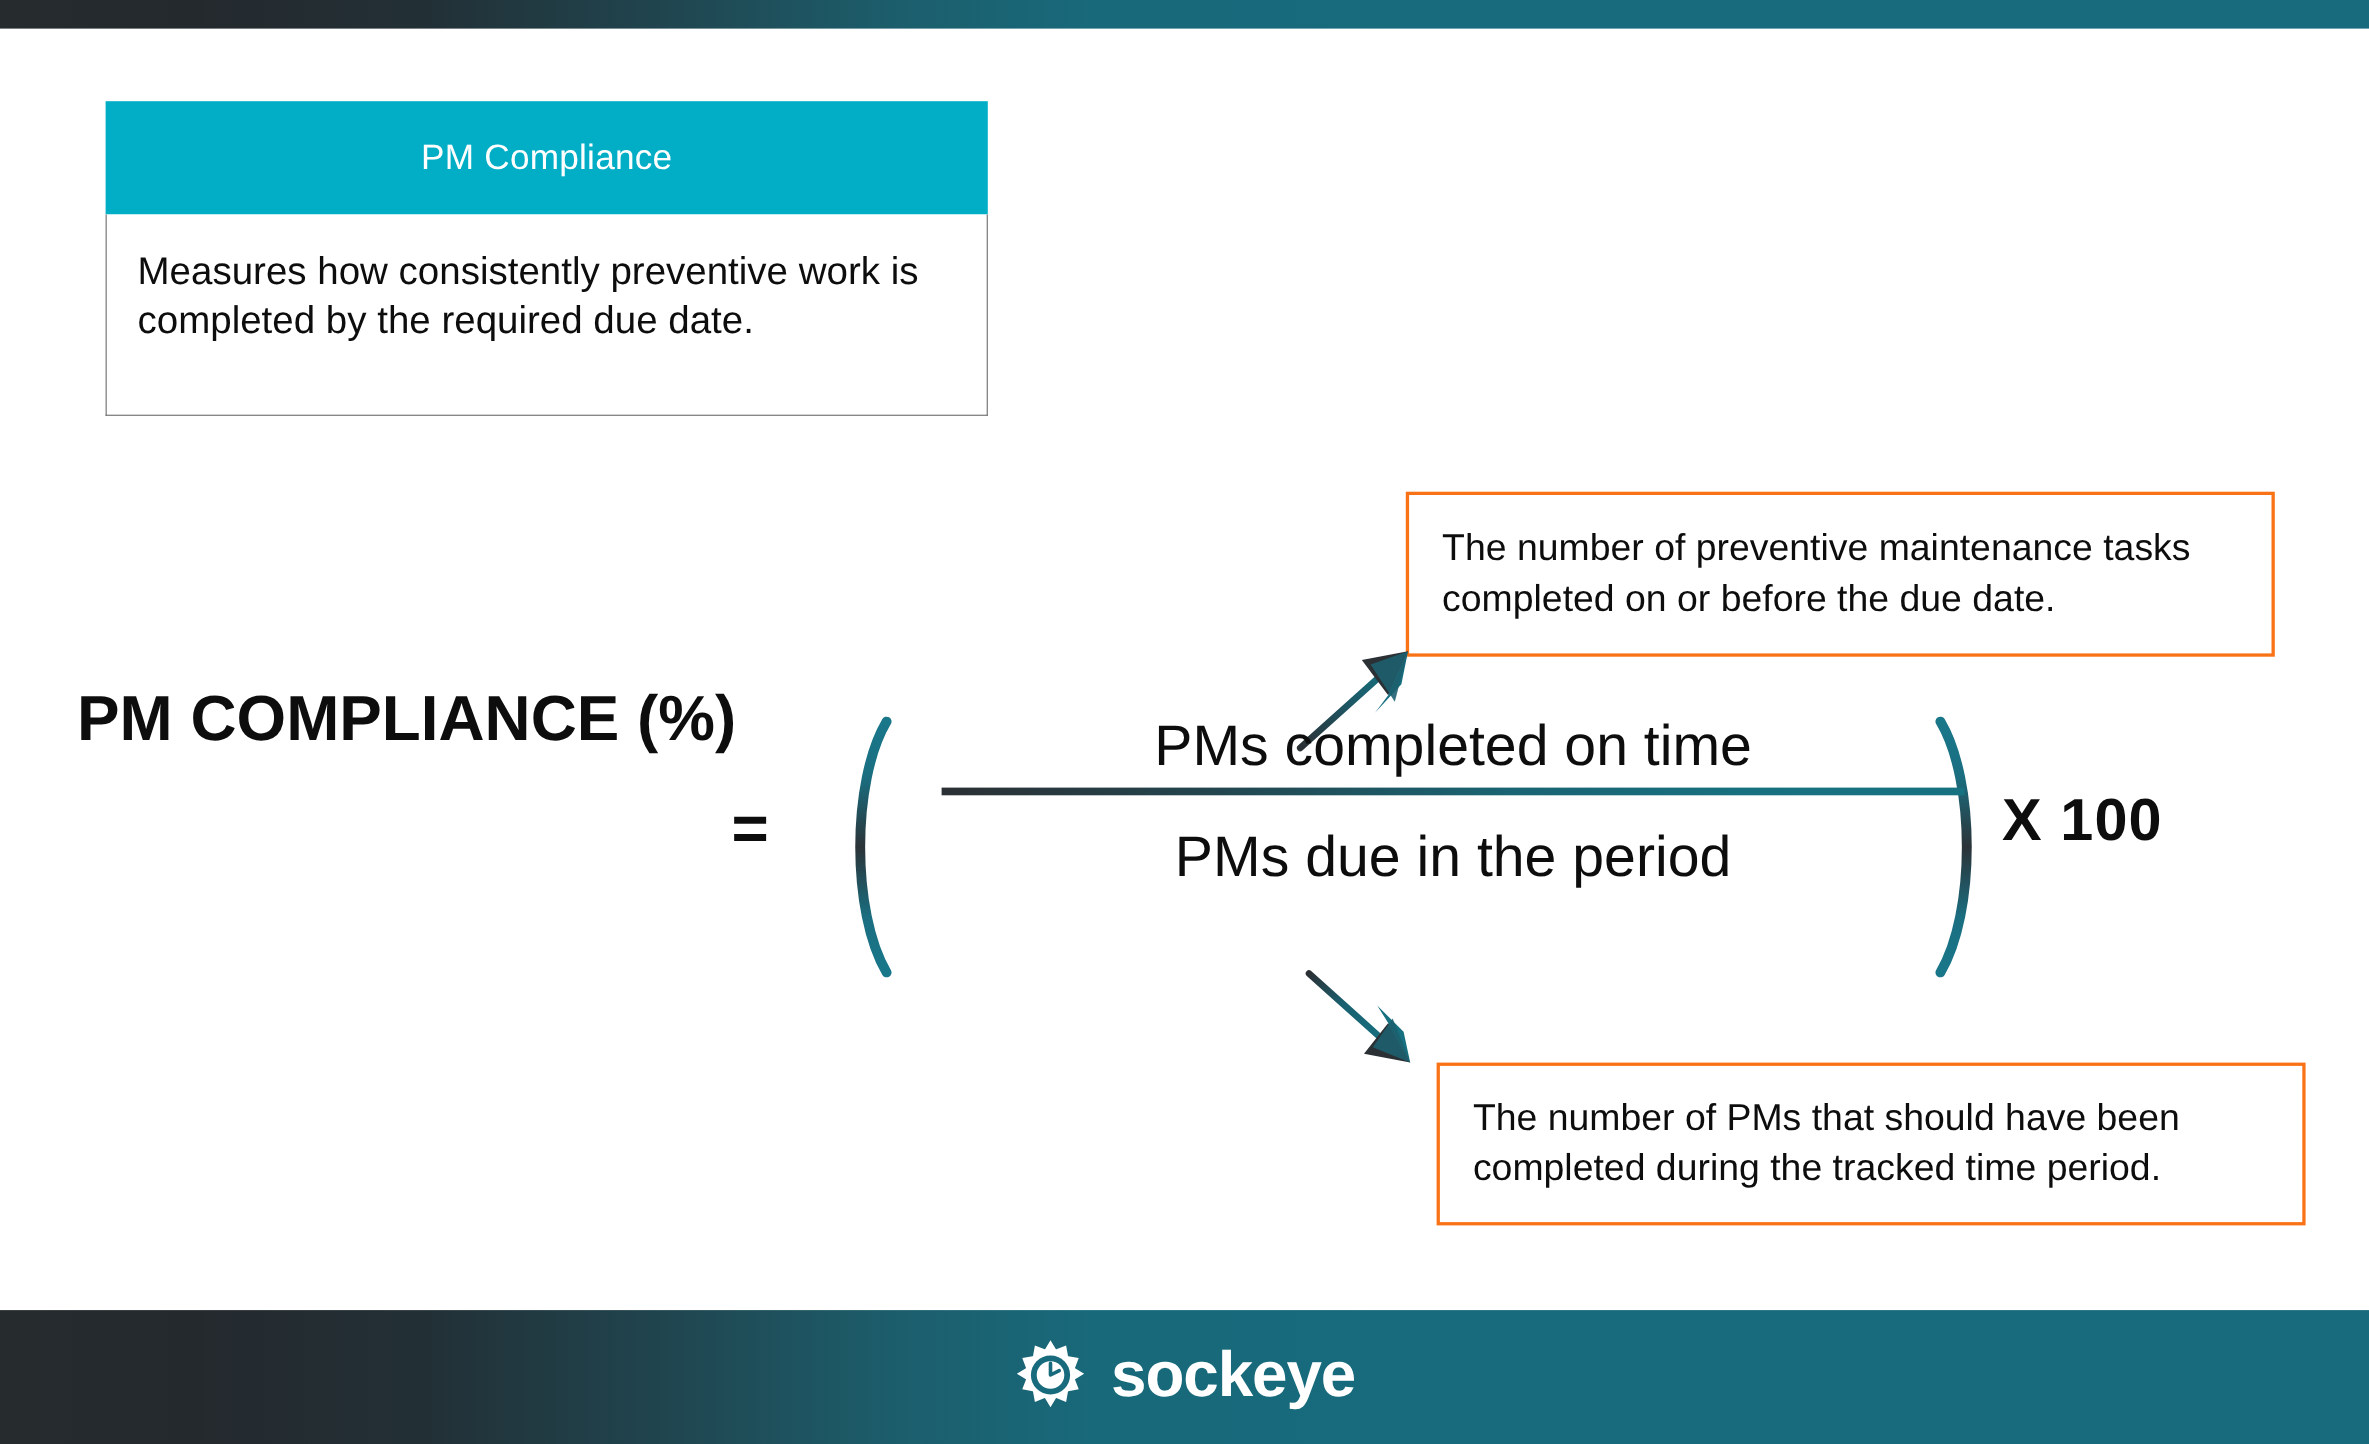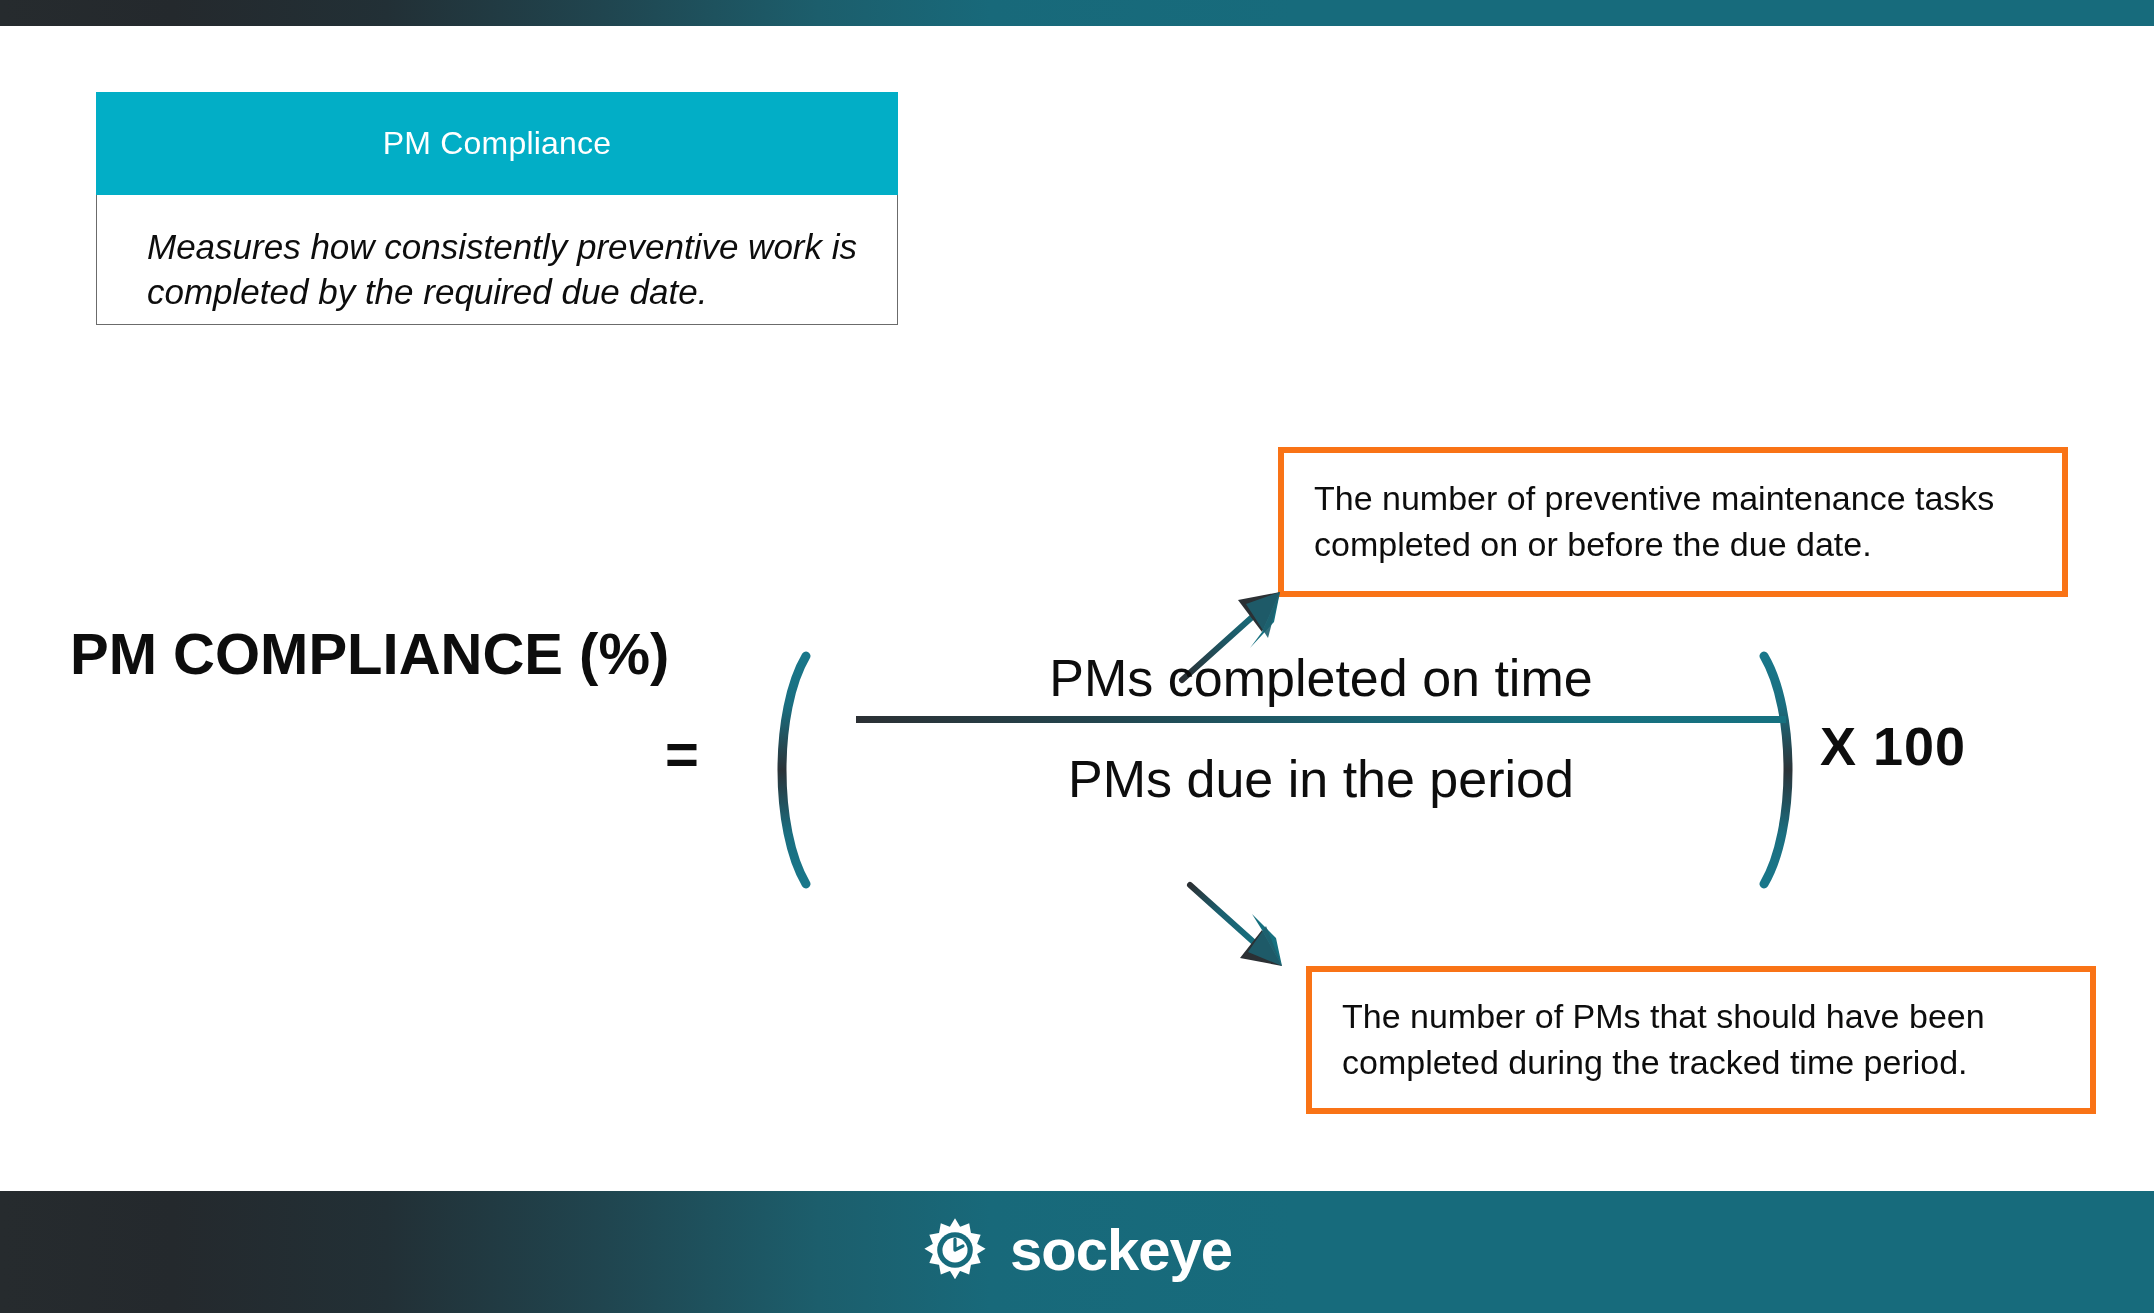--- a/index.html
+++ b/index.html
@@ -58,35 +58,34 @@
   }
   .title-card-header-text {
     color: #ffffff;
     font-size: 32px;
     letter-spacing: 0.2px;
   }
   .title-card-body {
     border: 1px solid #6b6b6b;
     border-top: none;
     background: #ffffff;
-    height: 130px;
+    height: 183px;
     box-sizing: border-box;
-    padding: 30px 34px 0 50px;
-    font-style: italic;
+    padding: 30px 34px 0 28px;
   }
   .title-card-body-text {
     font-size: 35px;
     line-height: 1.28;
     color: #0d0d0d;
   }
 
   
   .callout {
     position: absolute;
-    border: 6px solid #f97316;
+    border: 3px solid #f97316;
     background: #ffffff;
     box-sizing: border-box;
     display: flex;
     align-items: center;
   }
   .callout-inner {
     padding: 0 30px;
     font-size: 34px;
     line-height: 1.35;
     color: #0d0d0d;

